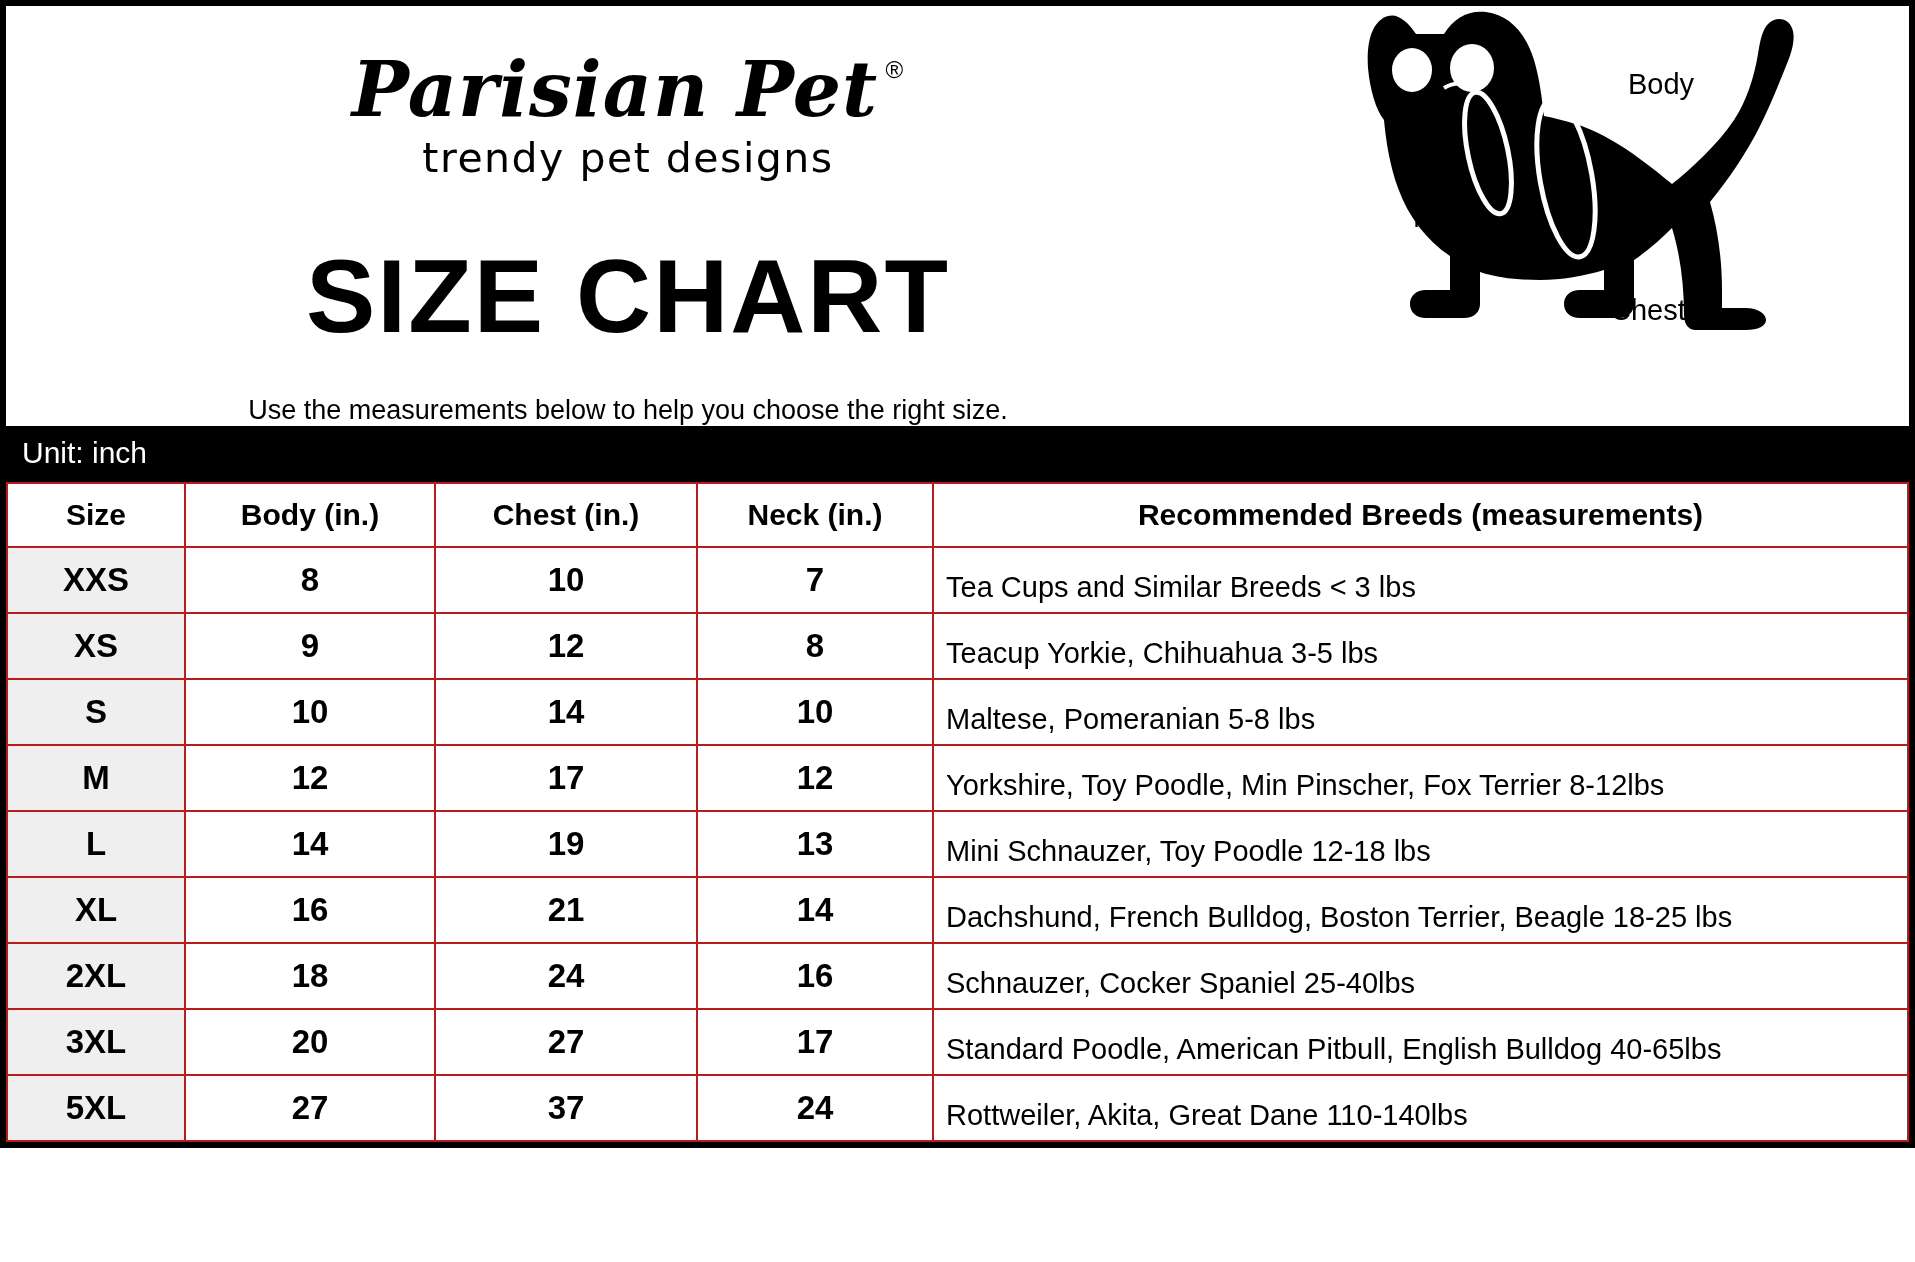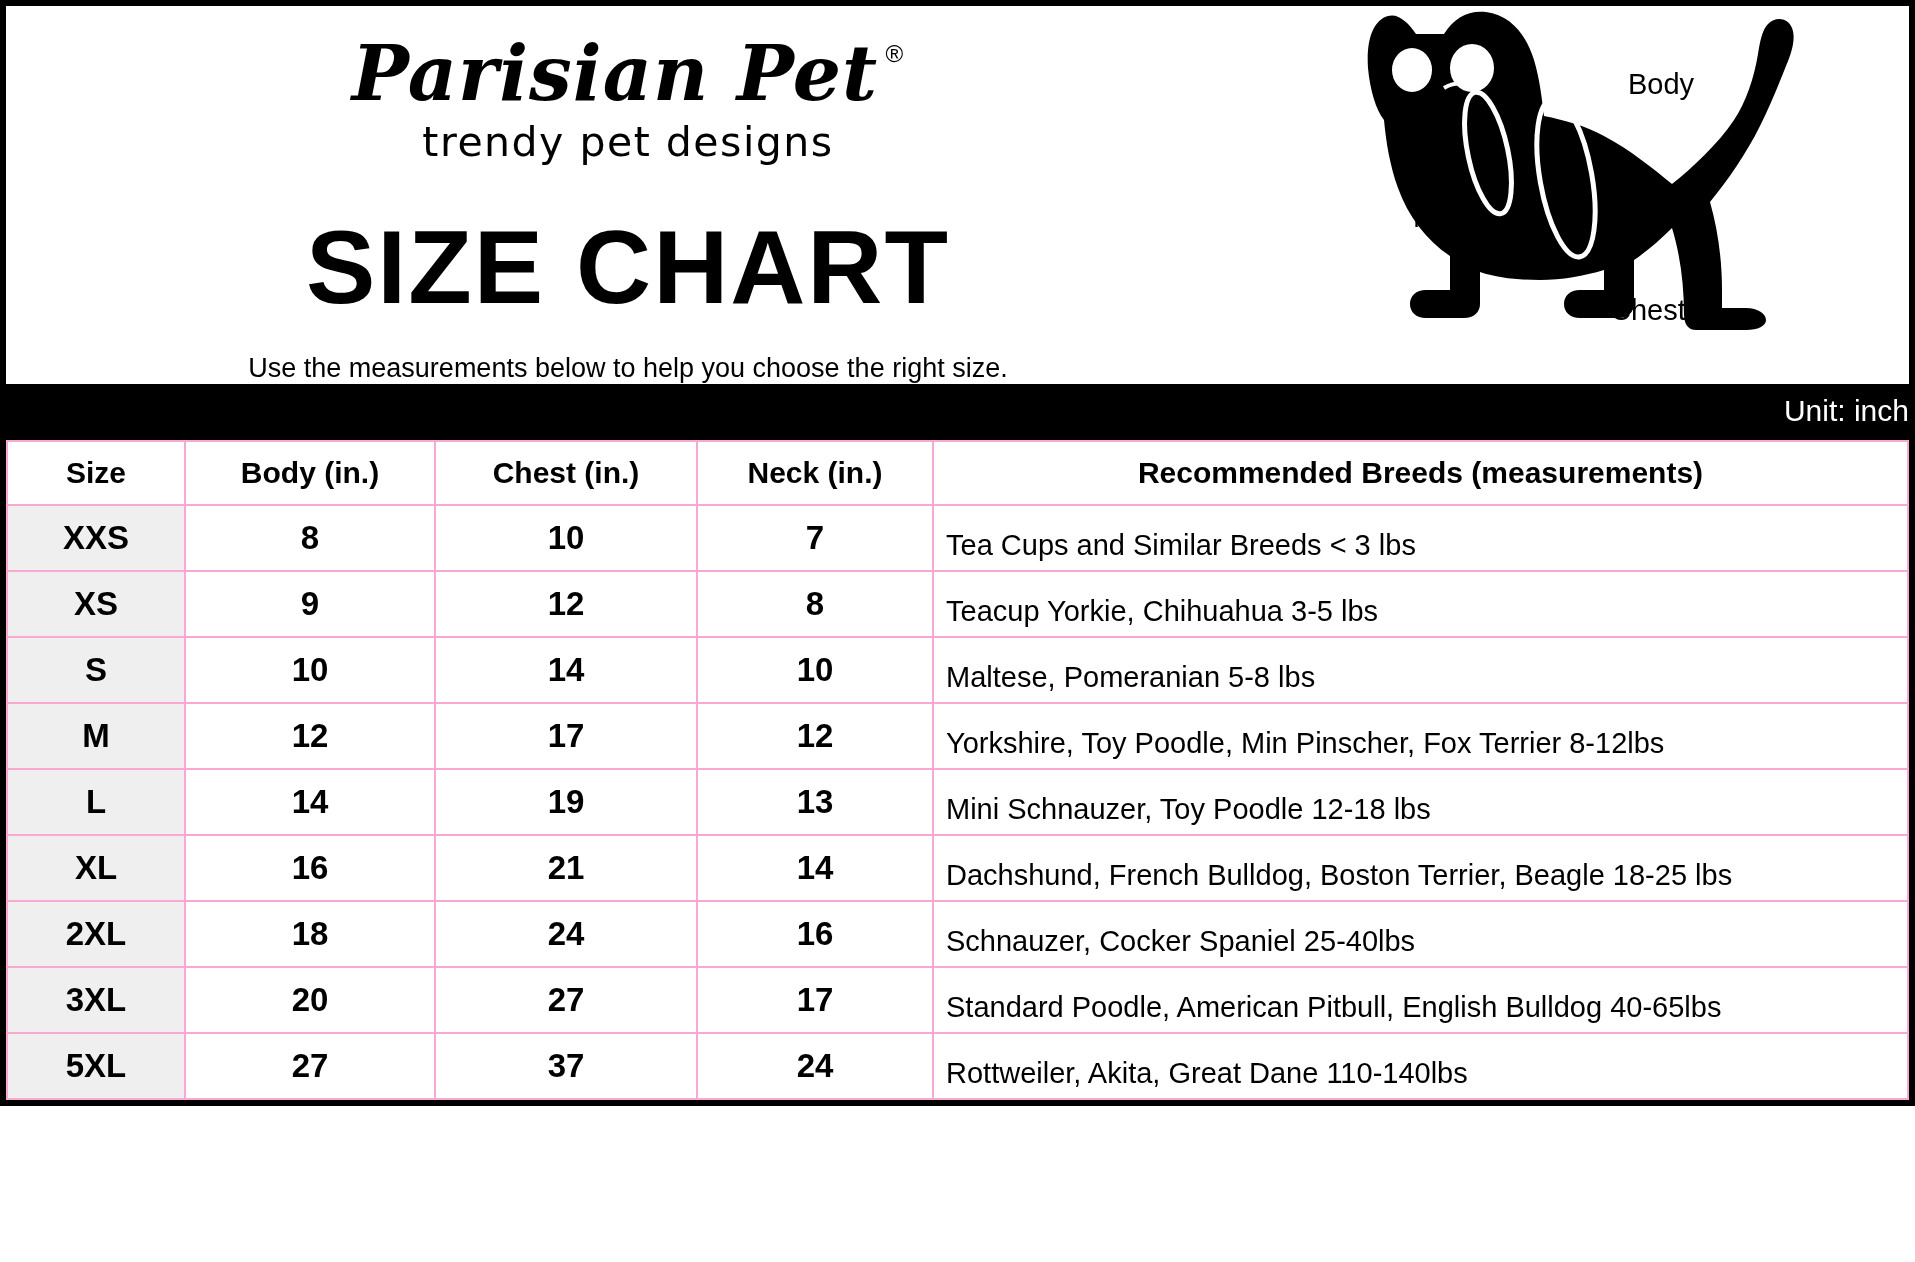--- a/index.html
+++ b/index.html
@@ -22,25 +22,26 @@
   
   .header {
     display: flex;
     align-items: stretch;
     padding: 0;
     min-height: 378px;
     position: relative;
   }
   .header-left {
     flex: 0 0 1220px;
-    padding: 12px 0 0 12px;
+    padding: 28px 0 0 12px;
     display: flex;
     flex-direction: column;
     align-items: center;
-    justify-content: space-between;
+    justify-content: flex-start;
+    gap: 40px;
   }
   .brand-block {
     width: 100%;
     text-align: center;
     position: relative;
   }
   .brand-name {
     font-family: "DejaVu Serif", serif;
     font-style: italic;
     font-weight: bold;
@@ -102,32 +103,31 @@
   .label-neck { top: 195px; left: 175px; }
   .label-chest { top: 288px; left: 372px; }
 
   
   .unit-bar {
     background: #000;
     color: #fff;
     font-size: 30px;
     padding: 10px 0 12px 16px;
     font-family: "Liberation Sans", sans-serif;
-    text-align: right;
   }
 
   
   table.size-table {
     border-collapse: collapse;
     width: 100%;
     table-layout: fixed;
   }
   table.size-table th,
   table.size-table td {
-    border: 2px solid #f9a8d4;
+    border: 2px solid #b91c1c;
     font-family: "Liberation Sans", sans-serif;
   }
   table.size-table thead th {
     font-size: 30px;
     font-weight: bold;
     padding: 14px 4px;
     text-align: center;
     background: #fff;
   }
   col.c-size  { width: 178px; }

